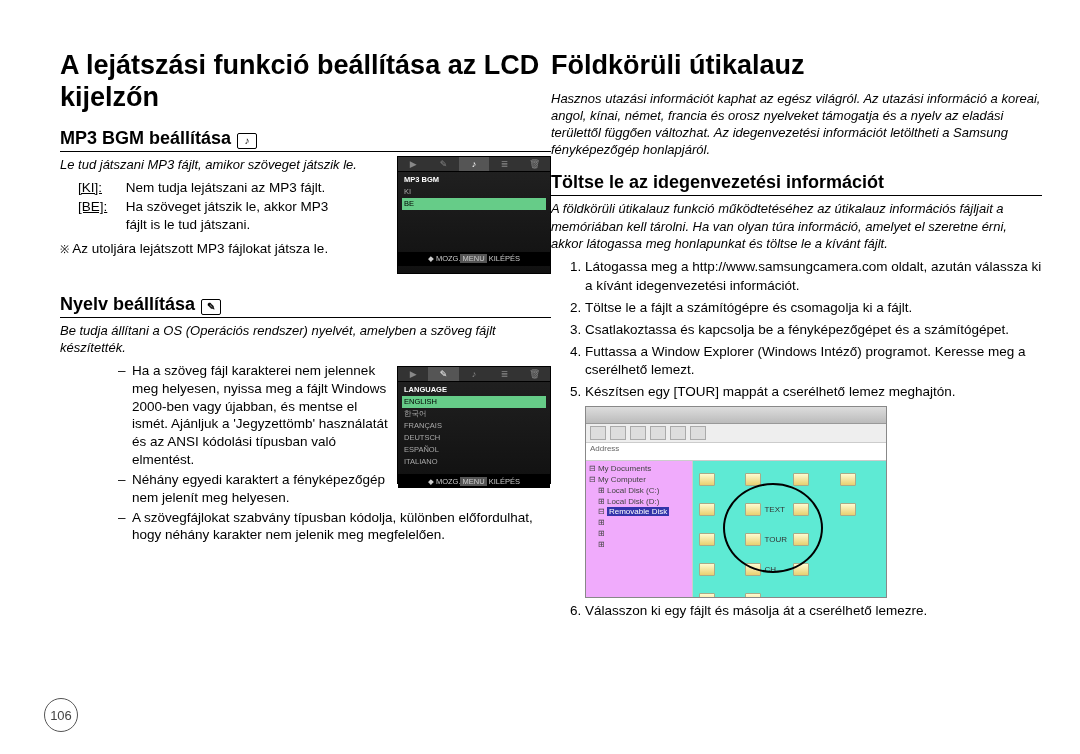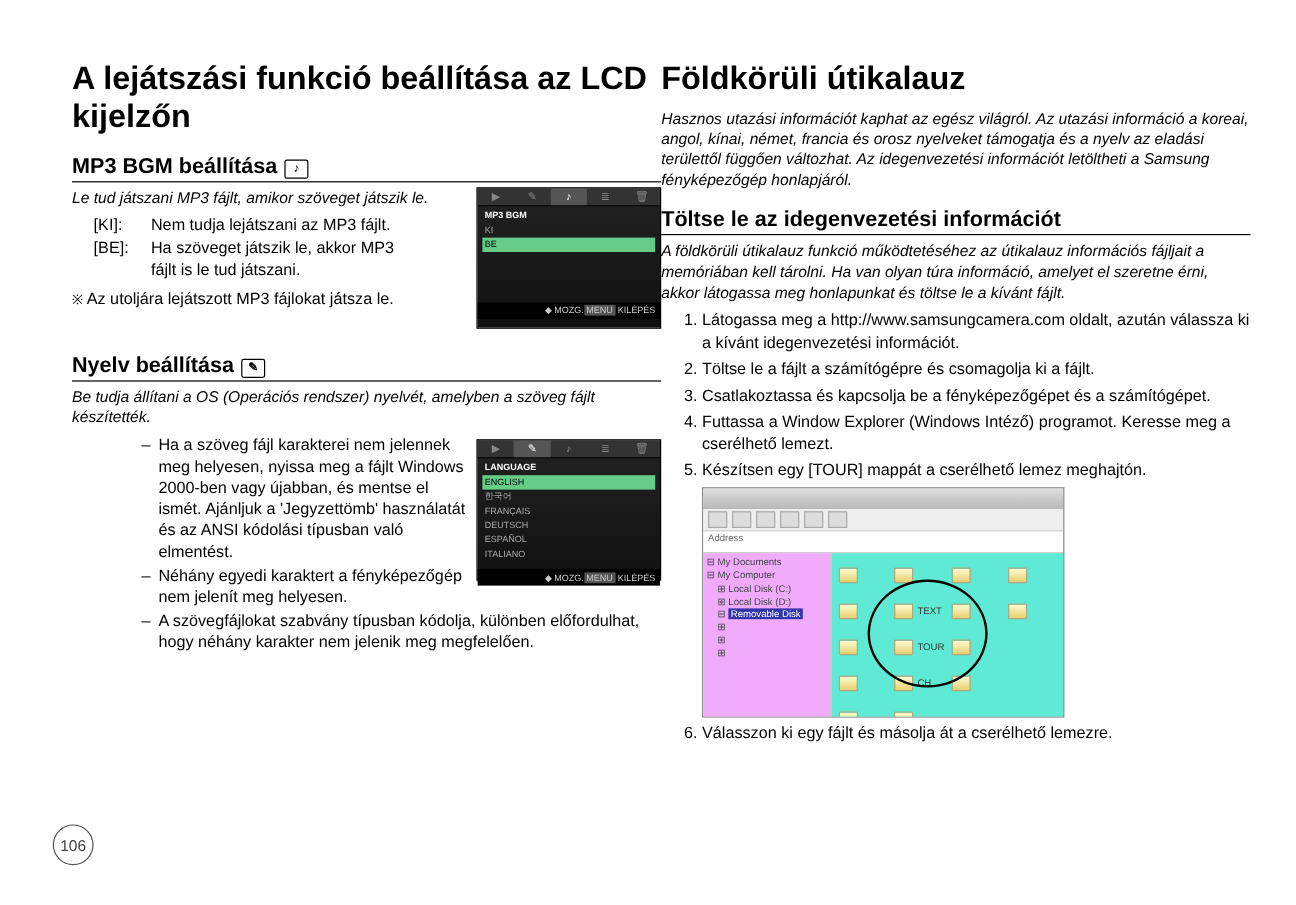--- a/index.html
+++ b/index.html
@@ -56,21 +56,21 @@
   .intro {
     font-size: 13px;
     margin: 4px 0 6px 0;
     font-style: italic;
   }
   .kv-row {
     margin: 2px 0 2px 18px;
     font-size: 13.5px;
     line-height: 1.3;
   }
-  .kv-key { display: inline-block; width: 44px; vertical-align: top; }
+  .kv-key { display: inline-block; width: 44px; vertical-align: top; text-decoration: underline; }
   .kv-val { display: inline-block; width: 210px; vertical-align: top; }
   .note {
     font-size: 13.5px;
     margin: 6px 0 2px 0;
   }
   .note-star::before { content: "※ "; font-size: 11px; }
   .bullets {
     margin: 6px 0 19px 18px;
     font-size: 13.5px;
     line-height: 1.32;
@@ -124,21 +124,21 @@
   .device .footer {
     position: relative;
     margin-top: 4px;
     background: #000;
     height: 14px;
     font-size: 7.5px;
     display: flex;
     align-items: center;
     padding: 0 4px;
     color: #ccc;
-    justify-content: flex-end;
+    justify-content: center;
   }
 
   
   .explorer {
     width: 300px;
     height: 190px;
     border: 1px solid #888;
     background: #f4f4f4;
     font-size: 9px;
     color: #333;
@@ -217,21 +217,21 @@
   .callout {
     position: absolute;
     border: 2px solid #000;
     border-radius: 50%;
     pointer-events: none;
   }
 
   .pagefooter {
     position: absolute;
     left: 44px;
-    bottom: 33px;
+    bottom: 22px;
     width: 32px;
     height: 32px;
     border: 1px solid #555;
     border-radius: 50%;
     display: flex;
     align-items: center;
     justify-content: center;
     font-size: 13px;
     color: #444;
   }

